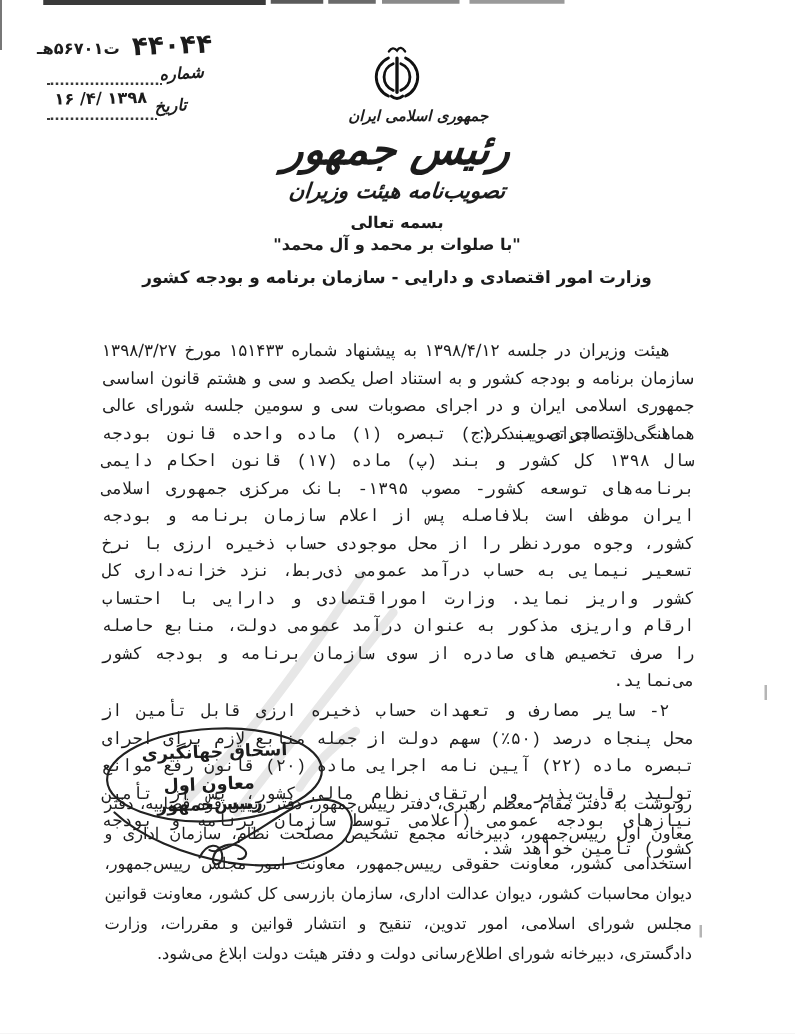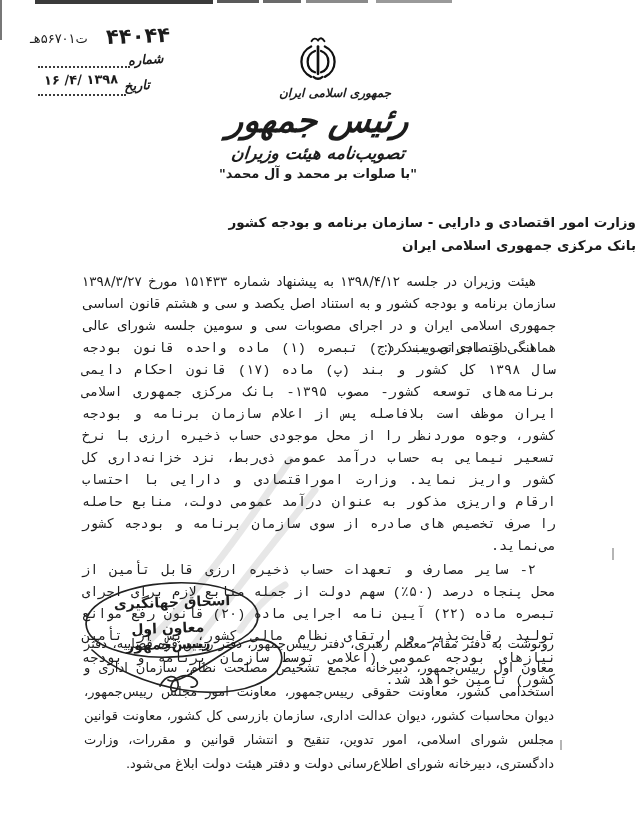--- a/index.html
+++ b/index.html
@@ -8,34 +8,34 @@
     margin:0 auto;overflow:hidden;
     font-family:"DejaVu Sans",sans-serif;color:#1c1c1c;direction:rtl;
   }
   
   .artifact{position:absolute;background:#444;}
   .tick{position:absolute;width:2px;background:#b5b5b5;}
   
   .ref-block{position:absolute;top:18px;left:30px;width:150px;direction:rtl;}
   .ref-row{position:absolute;top:6px;left:0;width:140px;display:flex;direction:rtl;justify-content:space-between;align-items:baseline;}
   .ref-hand{font-size:21px;font-weight:bold;letter-spacing:4px;transform:rotate(-2deg);}
-  .ref-typed{font-size:13px;font-weight:normal;}
+  .ref-typed{font-size:13px;font-weight:bold;}
   .field-line{position:absolute;left:8px;width:122px;border-bottom:2px dotted #3a3a3a;direction:rtl;}
   .field-label{position:absolute;font-size:13px;font-weight:bold;font-style:italic;transform:rotate(-4deg);}
   .field-value{position:absolute;font-size:13px;font-weight:bold;transform:rotate(-1deg);letter-spacing:1px;}
   
   .letterhead{position:absolute;top:34px;left:0;width:636px;text-align:center;}
   .emblem{display:block;margin:0 auto;}
   .country{font-size:12px;font-weight:bold;font-style:italic;margin-top:2px;padding-left:34px;}
   .president{font-size:34px;font-weight:bold;font-style:italic;line-height:1.2;transform:skewX(-6deg);}
   .doctype{font-size:17px;font-weight:bold;font-style:italic;margin-top:2px;transform:skewX(-5deg);}
   .invocation{font-size:13px;font-weight:bold;margin-top:8px;}
   .salutation{font-size:13px;font-weight:bold;margin-top:3px;}
   
-  .recipients{position:absolute;top:211px;left:0;width:636px;text-align:right;font-weight:bold;font-size:13.5px;line-height:23px;}
+  .recipients{position:absolute;top:211px;left:0;width:636px;text-align:center;font-weight:bold;font-size:13.5px;line-height:23px;}
   
   .body-text{position:absolute;left:82px;width:474px;text-align:justify;font-size:13.5px;line-height:22px;}
   .intro{top:270px;}
   .intro p, .items p{margin:0;text-indent:20px;}
   .items{top:338px;font-family:Liberation Mono, monospace;}
   .items p + p{margin-top:2px;}
   
   .sig-wrap{position:absolute;left:72px;top:578px;width:240px;height:145px;direction:ltr;}
   .sig-svg{position:absolute;left:0;top:0;}
   .sig-name{position:absolute;top:16px;left:30px;width:140px;text-align:center;font-weight:bold;font-size:14px;transform:rotate(-2deg);}
@@ -82,26 +82,26 @@
         <path d="M42 44 A30 30 0 0 0 42 100" stroke-width="6"></path>
         <path d="M58 44 A30 30 0 0 1 58 100" stroke-width="6"></path>
         <path d="M32 32 A44 44 0 0 0 32 112" stroke-width="6"></path>
         <path d="M68 32 A44 44 0 0 1 68 112" stroke-width="6"></path>
         <path d="M38 112 q12 10 24 0" stroke-width="6"></path>
       </g>
     </svg>
     <div class="country">جمهوری اسلامی ایران</div>
     <div class="president">رئیس جمهور</div>
     <div class="doctype">تصویب‌نامه هیئت وزیران</div>
+    <div class="invocation">بسمه تعالی</div>
     <div class="salutation">"با صلوات بر محمد و آل محمد"</div>
   </div>
 
   <div class="recipients">
     <div>وزارت امور اقتصادی و دارایی - سازمان برنامه و بودجه کشور</div>
-    <div>بانک مرکزی جمهوری اسلامی ایران</div>
   </div>
 
   <svg class="watermark" width="220" height="260" viewBox="0 0 220 260" aria-hidden="true">
     <g stroke="#d4d4d4" fill="none" stroke-width="7" stroke-linecap="round">
       <path d="M30 240 C 70 200 110 150 170 60"></path>
       <path d="M70 250 C 100 210 140 160 195 90"></path>
       <path d="M120 230 q20 -30 45 -45"></path>
     </g>
   </svg>
 

